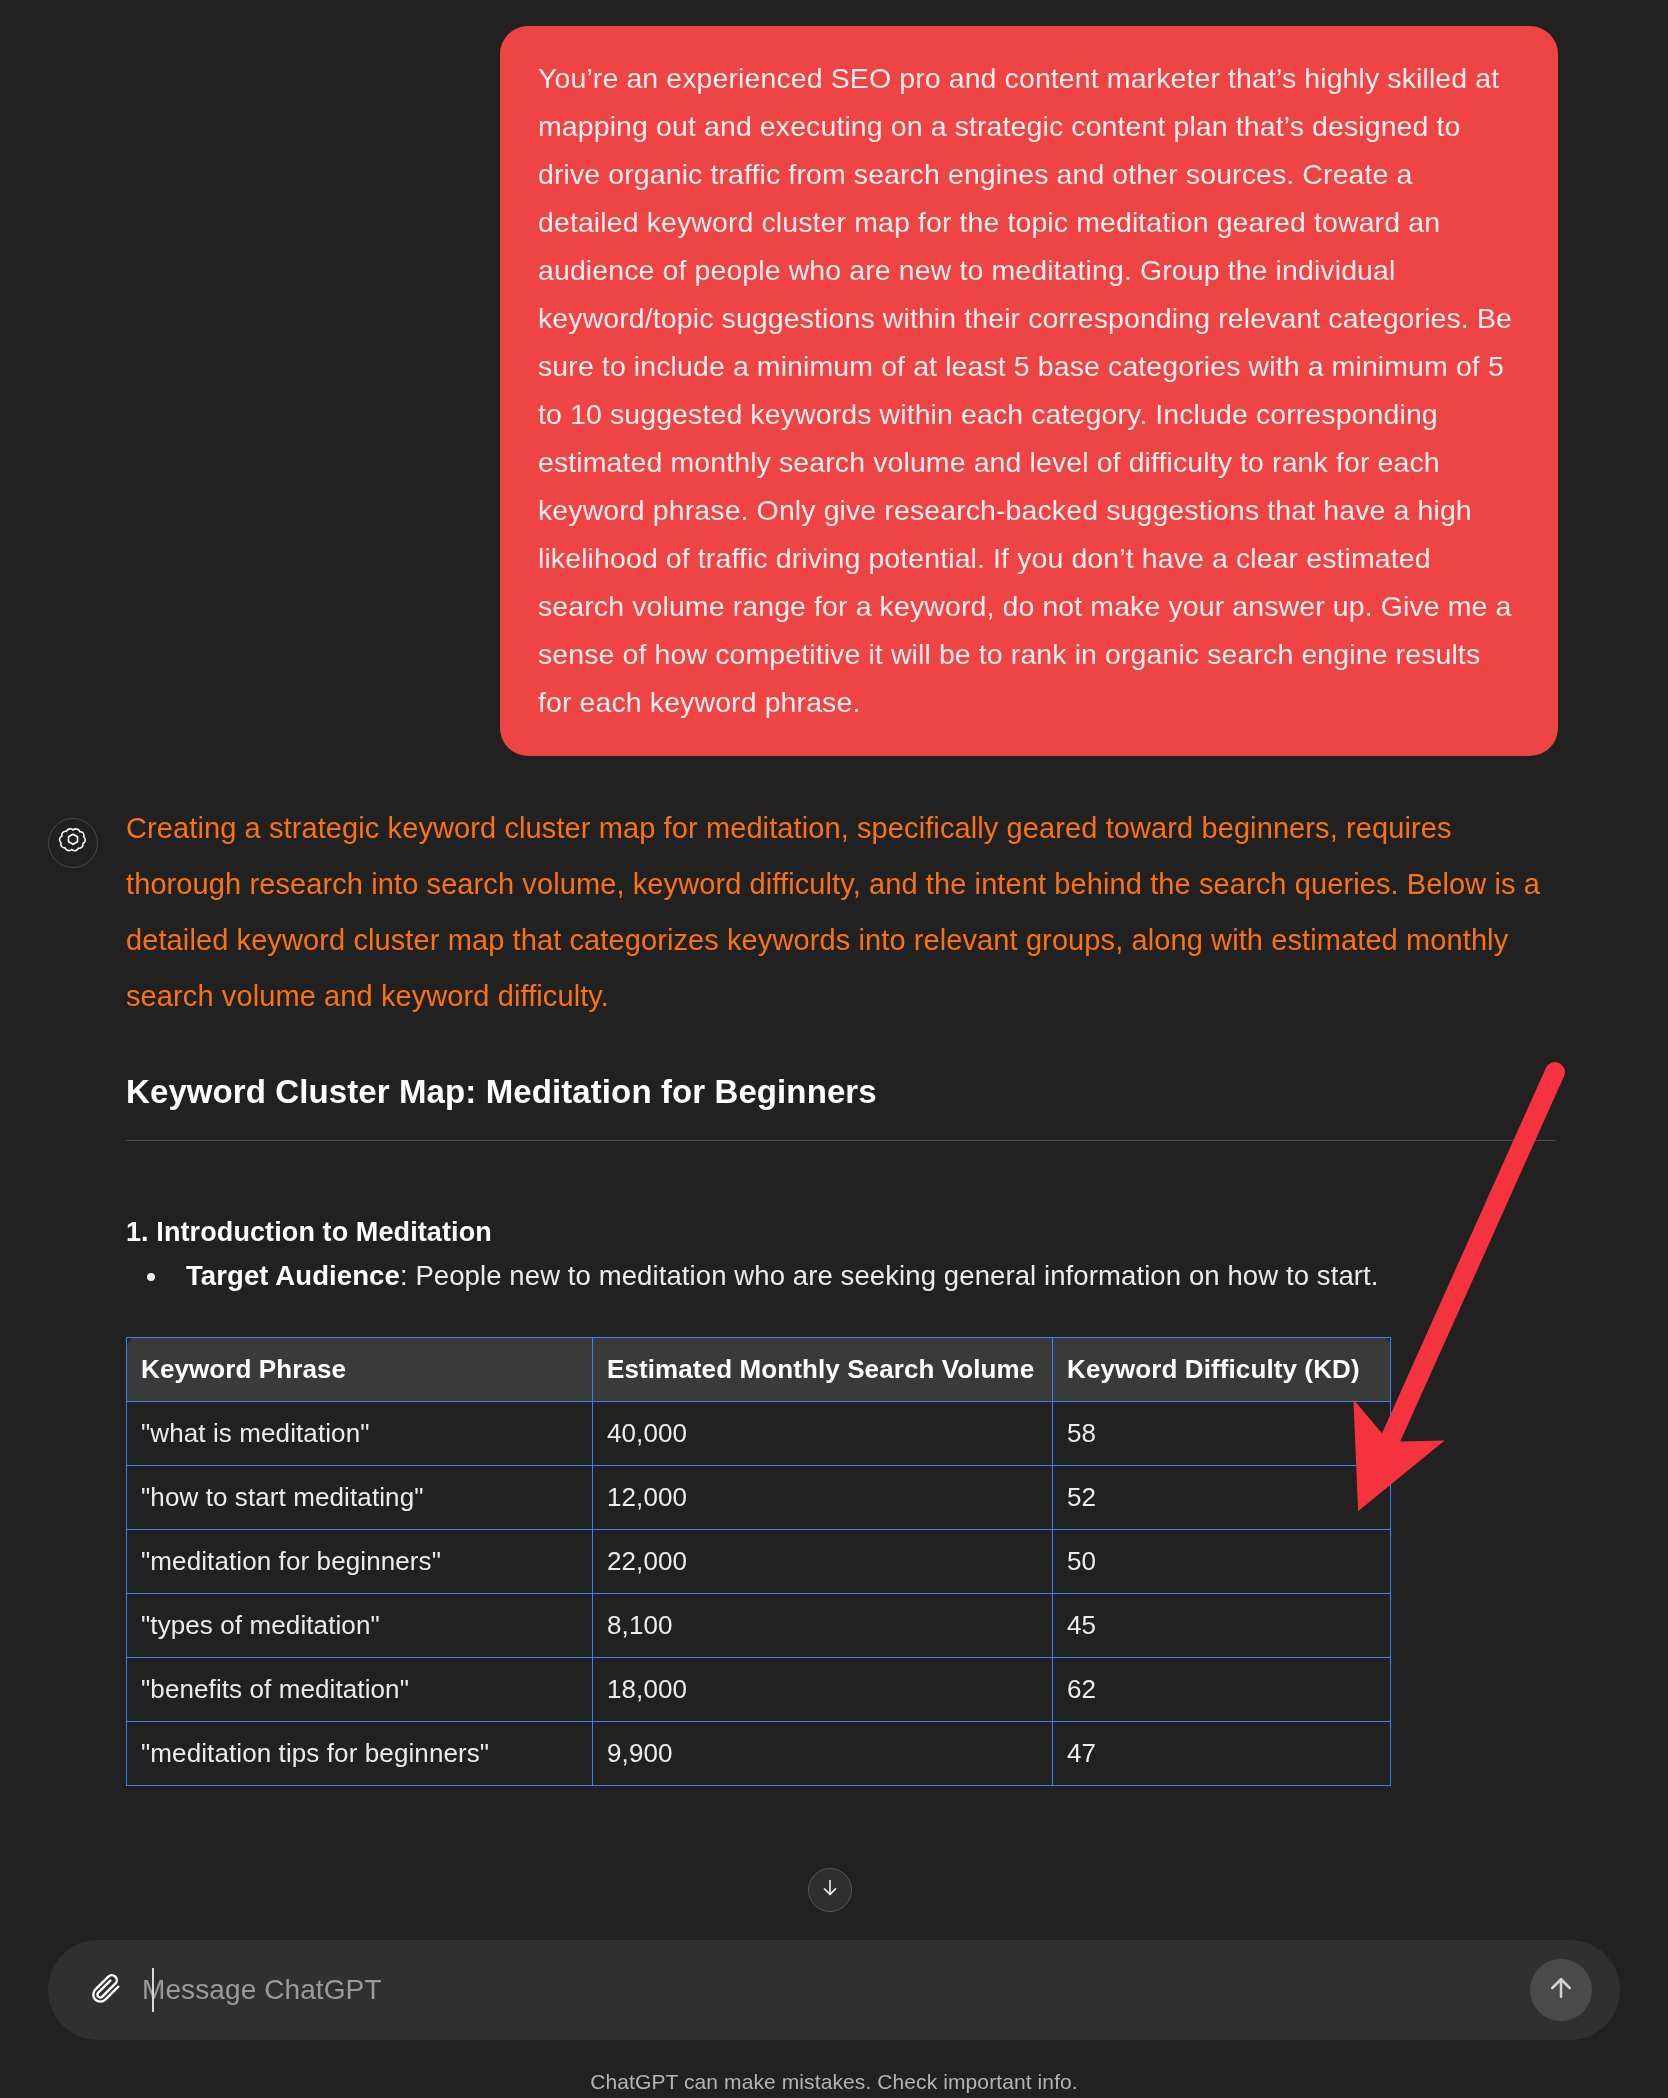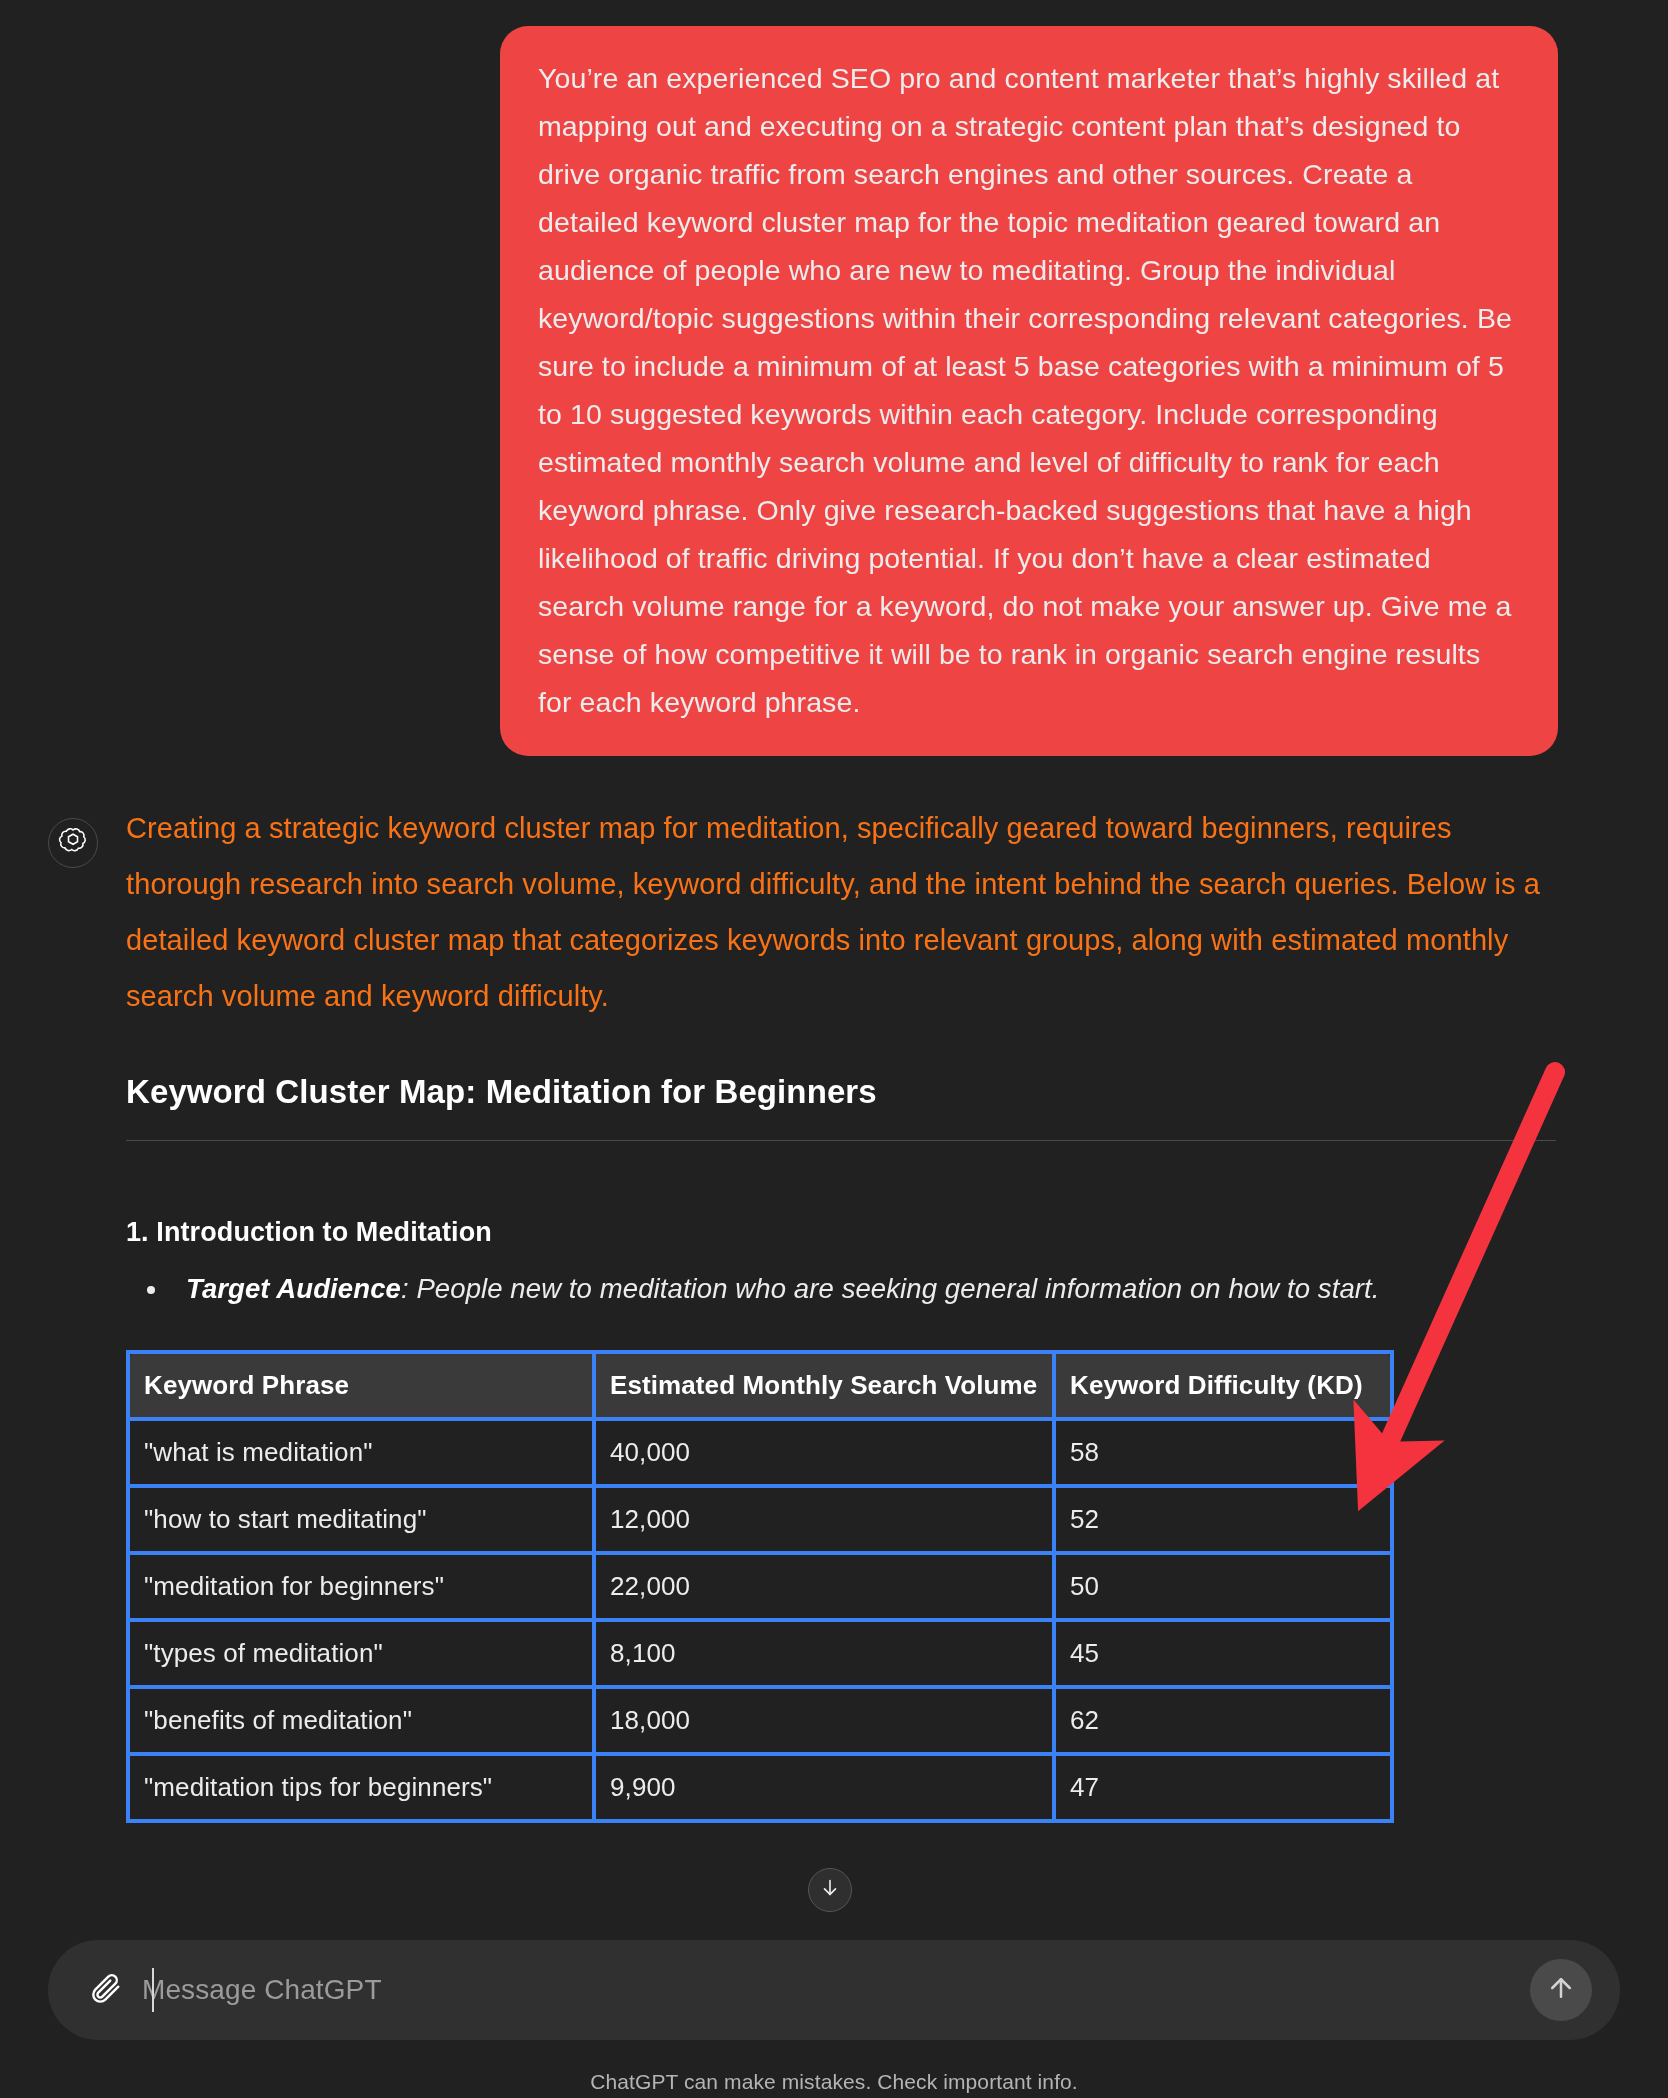--- a/index.html
+++ b/index.html
@@ -93,44 +93,43 @@
 
   h3.sub-title {
     font-size: 27px;
     font-weight: bold;
     margin-top: 76px;
     color: #ffffff;
     letter-spacing: .1px;
   }
 
   ul.bullets {
-    margin-top: 20px;
+    margin-top: 7px;
     padding-left: 44px;
-    font-style: italic;
   }
   ul.bullets li {
     font-size: 27.5px;
     line-height: 42px;
     color: #ececec;
     padding-left: 16px;
     letter-spacing: .1px;
   }
   ul.bullets li::marker { color: #ececec; }
   .b { font-weight: bold; color: #ffffff; }
 
   
   table.kw {
     margin-top: 40px;
     border-collapse: collapse;
     width: 1064px;
     table-layout: fixed;
     font-size: 26px;
   }
   table.kw th, table.kw td {
-    border: 4px solid #3b82f6;
+    border: 1px solid #3b82f6;
     text-align: left;
     padding: 16px 14px 16px 14px;
     color: #ececec;
     letter-spacing: .1px;
     white-space: nowrap;
     overflow: hidden;
   }
   table.kw thead th {
     background: #3a3a3a;
     font-weight: bold;

